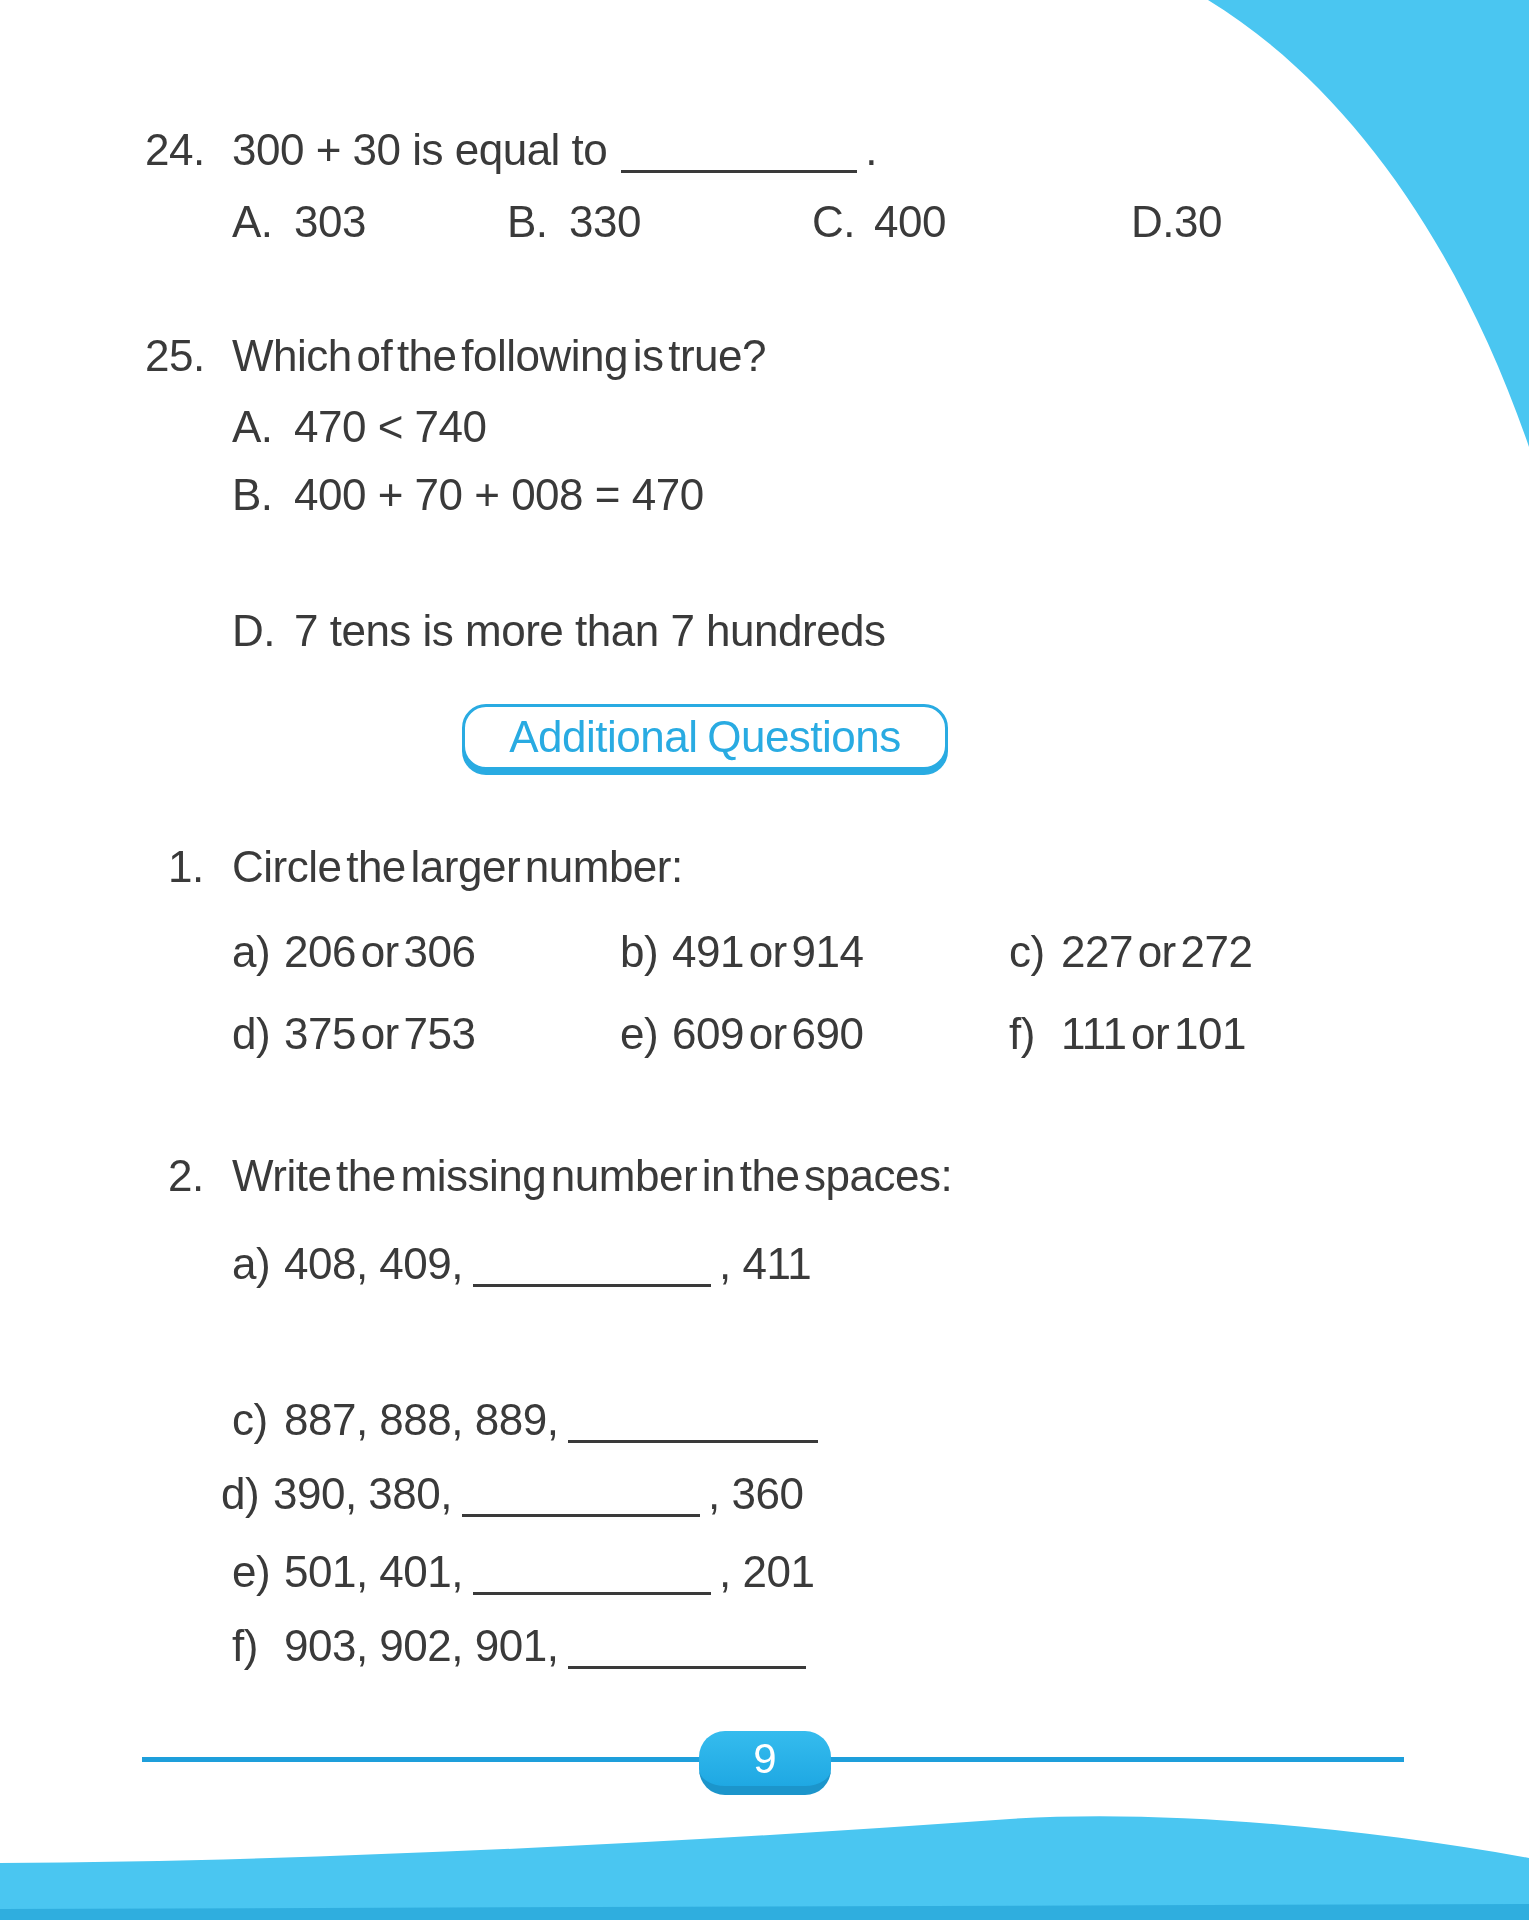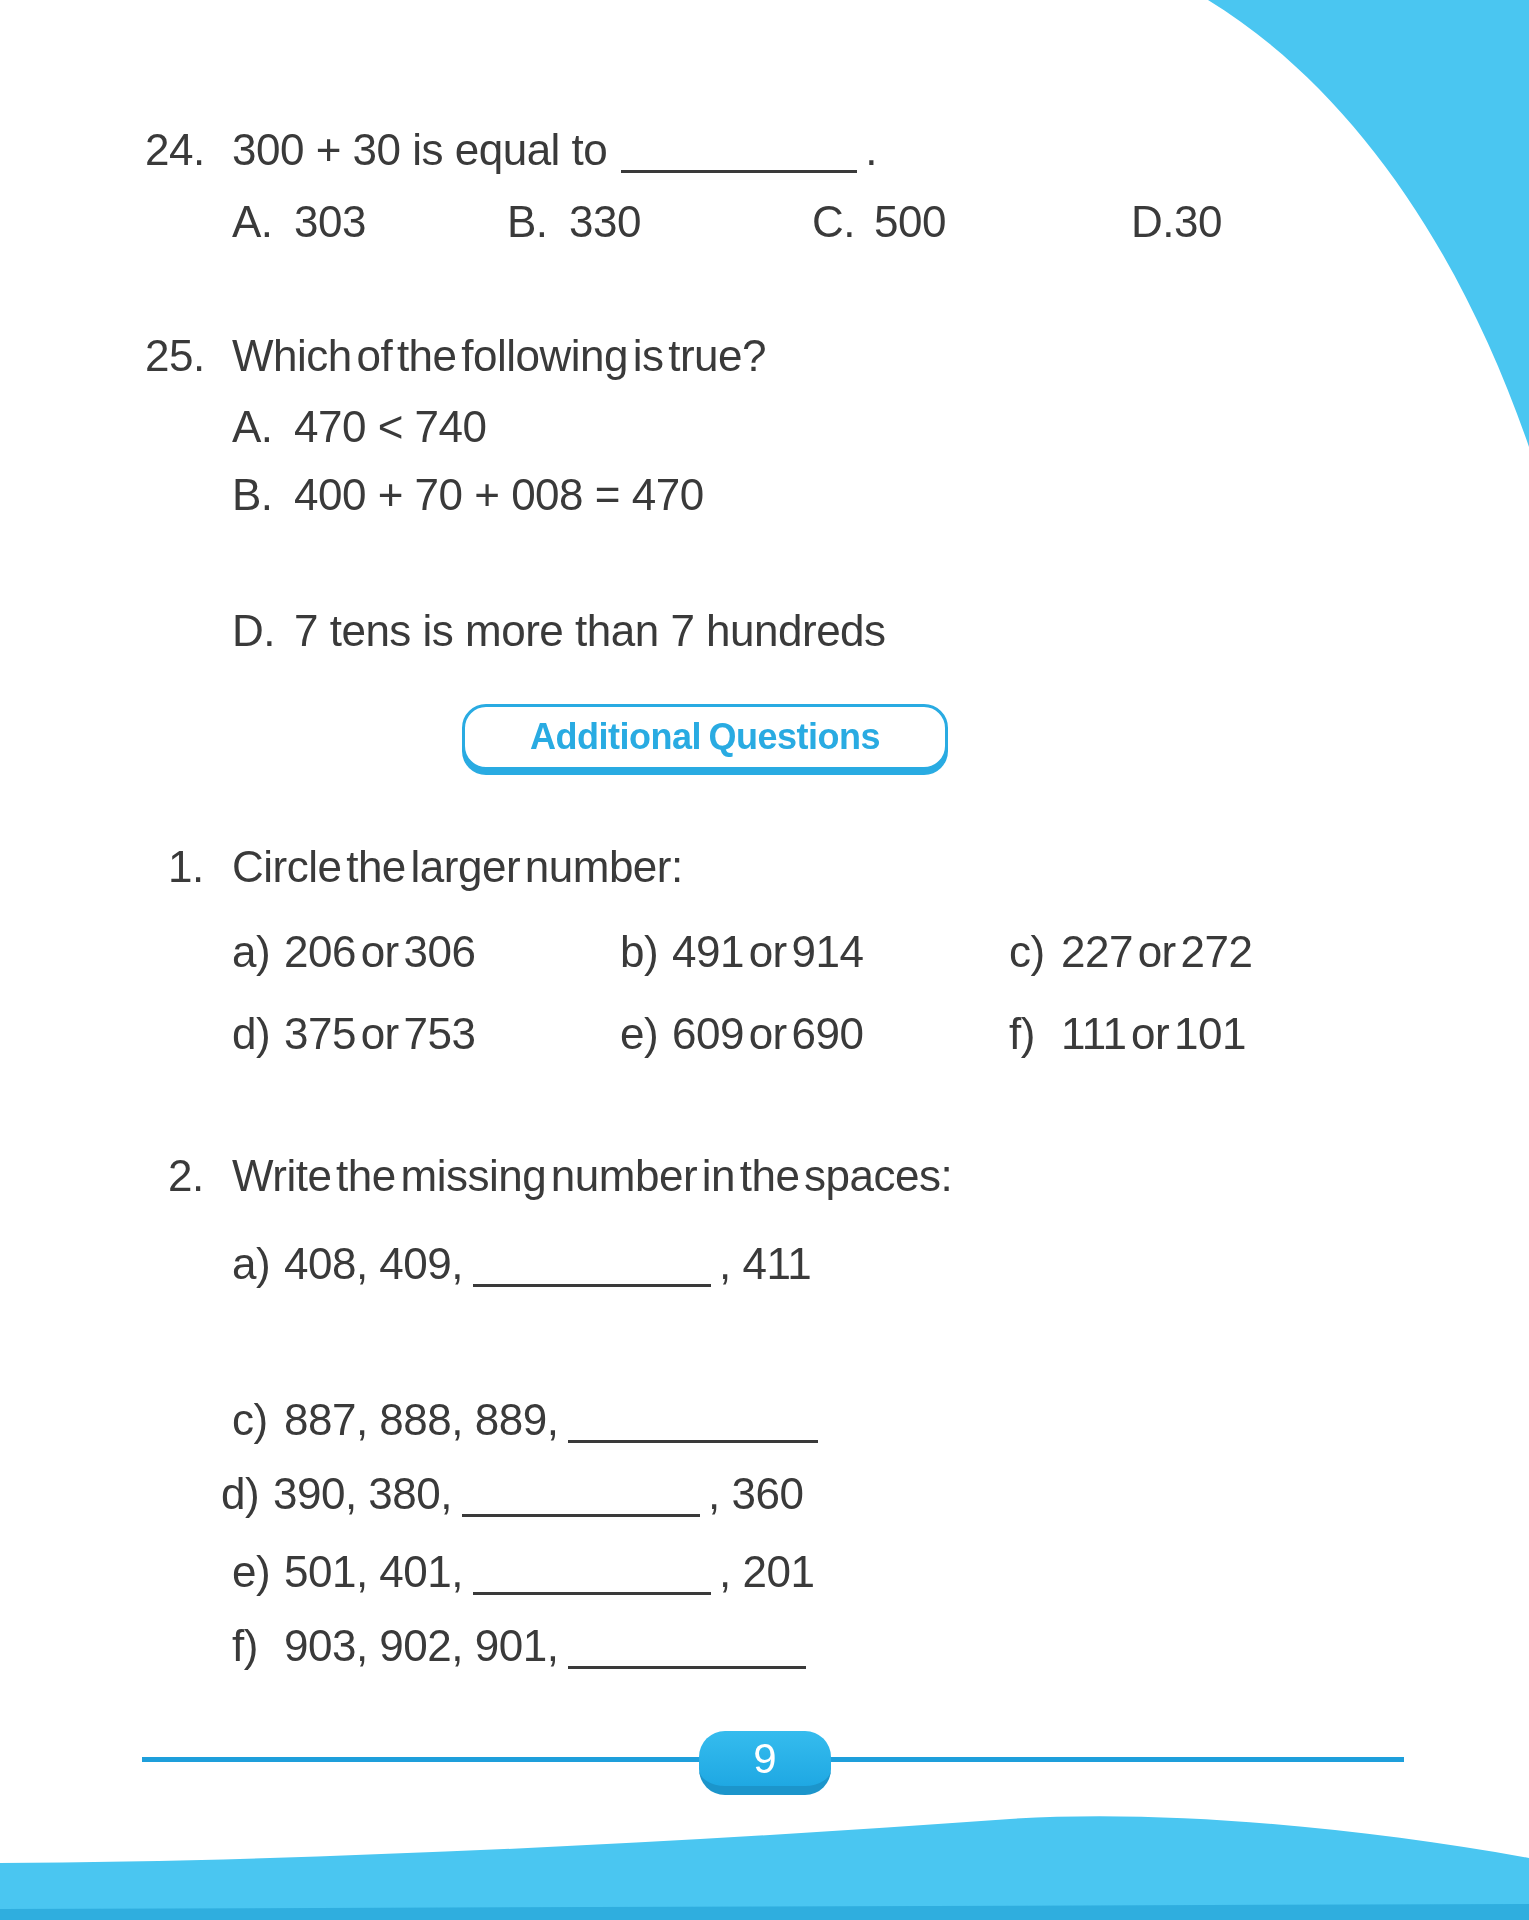--- a/index.html
+++ b/index.html
@@ -26,21 +26,21 @@
 
   .abs-opt{position:absolute;white-space:nowrap;}
 
   #additional-box{
     position:absolute;left:462px;top:704px;width:486px;height:66px;
     box-sizing:border-box;border:3px solid #29ABE2;border-radius:24px;
     box-shadow:0 5px 0 0 #29ABE2;background:#ffffff;
     display:flex;align-items:center;justify-content:center;
   }
   #additional-box .title{
-    color:#29ABE2;font-weight:bold;font-size:36px;letter-spacing:-0.5px;word-spacing:-2px;
+    color:#29ABE2;font-weight:normal;font-size:44px;letter-spacing:-0.5px;word-spacing:-2px;
   }
 
   #footer-line{
     position:absolute;left:142px;top:1757px;width:1262px;height:5px;
     background:#1E9FDB;z-index:1;
   }
   #page-badge{
     position:absolute;left:699px;top:1731px;width:132px;height:55px;
     background:linear-gradient(180deg,#35BCEE 0%,#1FA8E3 100%);
     border-bottom:9px solid #1C95CB;border-radius:26px;z-index:3;
@@ -67,21 +67,21 @@
   </div>
 
   <div class="row" style="top:198px;left:0;width:1529px;">
     <span class="abs-opt" style="left:232px;">
       <span class="opt-label">A.</span><span>303</span>
     </span>
     <span class="abs-opt" style="left:507px;">
       <span class="opt-label">B.</span><span>330</span>
     </span>
     <span class="abs-opt" style="left:812px;">
-      <span class="opt-label">C.</span><span>500</span>
+      <span class="opt-label">C.</span><span>400</span>
     </span>
     <span class="abs-opt" style="left:1112px;text-align:right;">
       <span class="opt-label">D.</span><span>30</span>
     </span>
   </div>
 
   <div class="row" style="top:332px;left:145px;">
     <span>25.</span>
   </div>
   <div class="row tight" style="top:332px;left:232px;">

